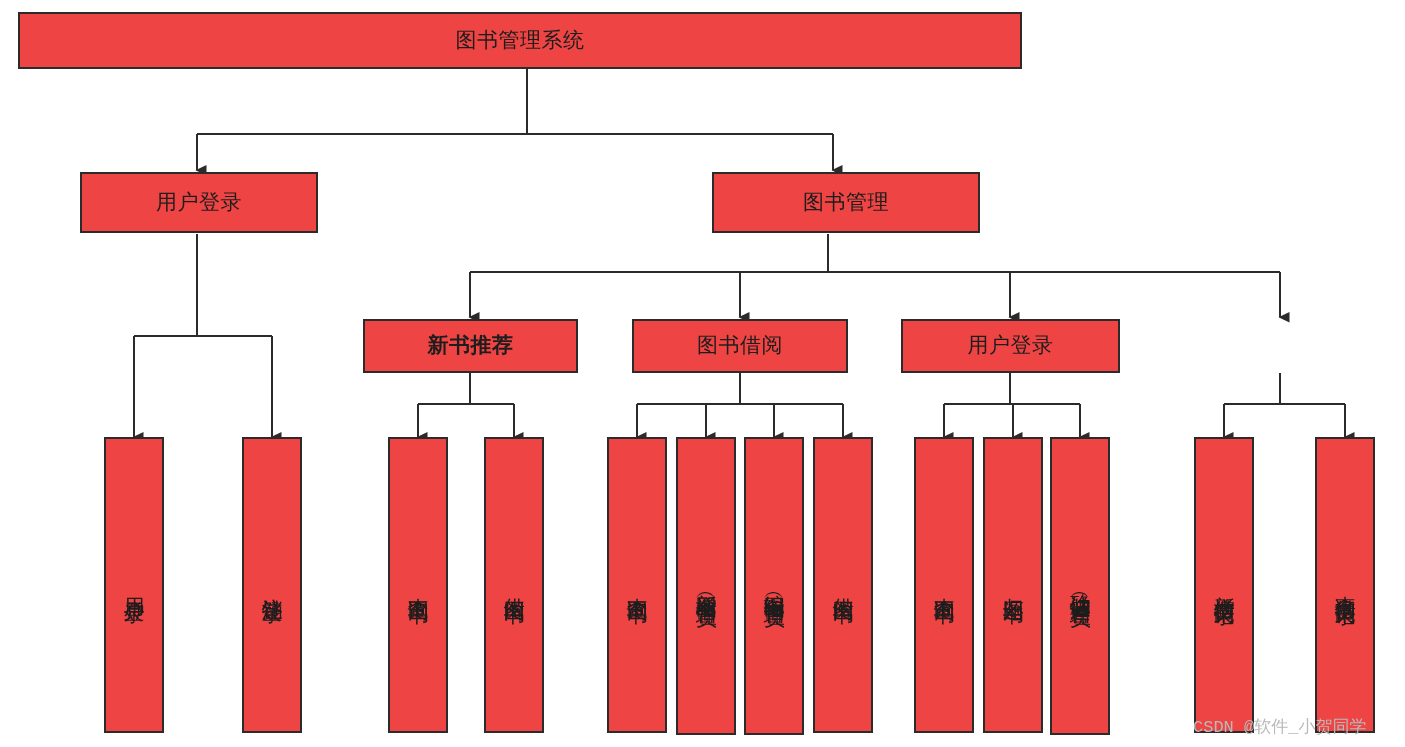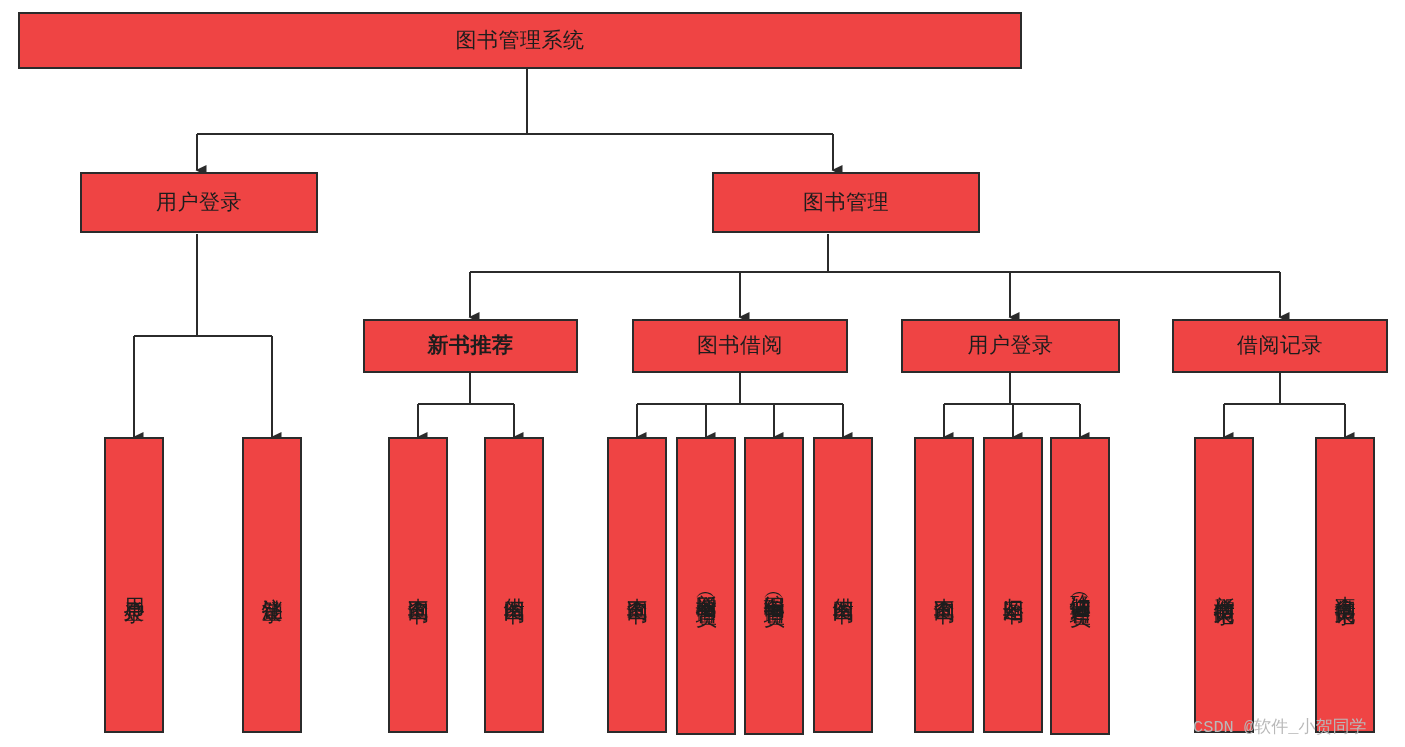--- a/index.html
+++ b/index.html
@@ -130,23 +130,20 @@
 
   <div class="node horiz" style="left:363px; top:319px; width:215px; height:54px;font-weight:bold;">
     <span>新书推荐</span>
   </div>
   <div class="node horiz" style="left:632px; top:319px; width:216px; height:54px;">
     <span>图书借阅</span>
   </div>
   <div class="node horiz" style="left:901px; top:319px; width:219px; height:54px;">
     <span>用户登录</span>
   </div>
-  <div class="node horiz" style="left:1172px; top:319px; width:216px; height:54px;">
-    <span>借阅记录</span>
-  </div>
 
   <div class="node vert" style="left:104px; top:437px; width:60px; height:296px;">
     <span class="vtxt">用户登录</span>
   </div>
   <div class="node vert" style="left:242px; top:437px; width:60px; height:296px;">
     <span class="vtxt">注销登录</span>
   </div>
 
   <div class="node vert" style="left:388px; top:437px; width:60px; height:296px;">
     <span class="vtxt">查询图书</span>

